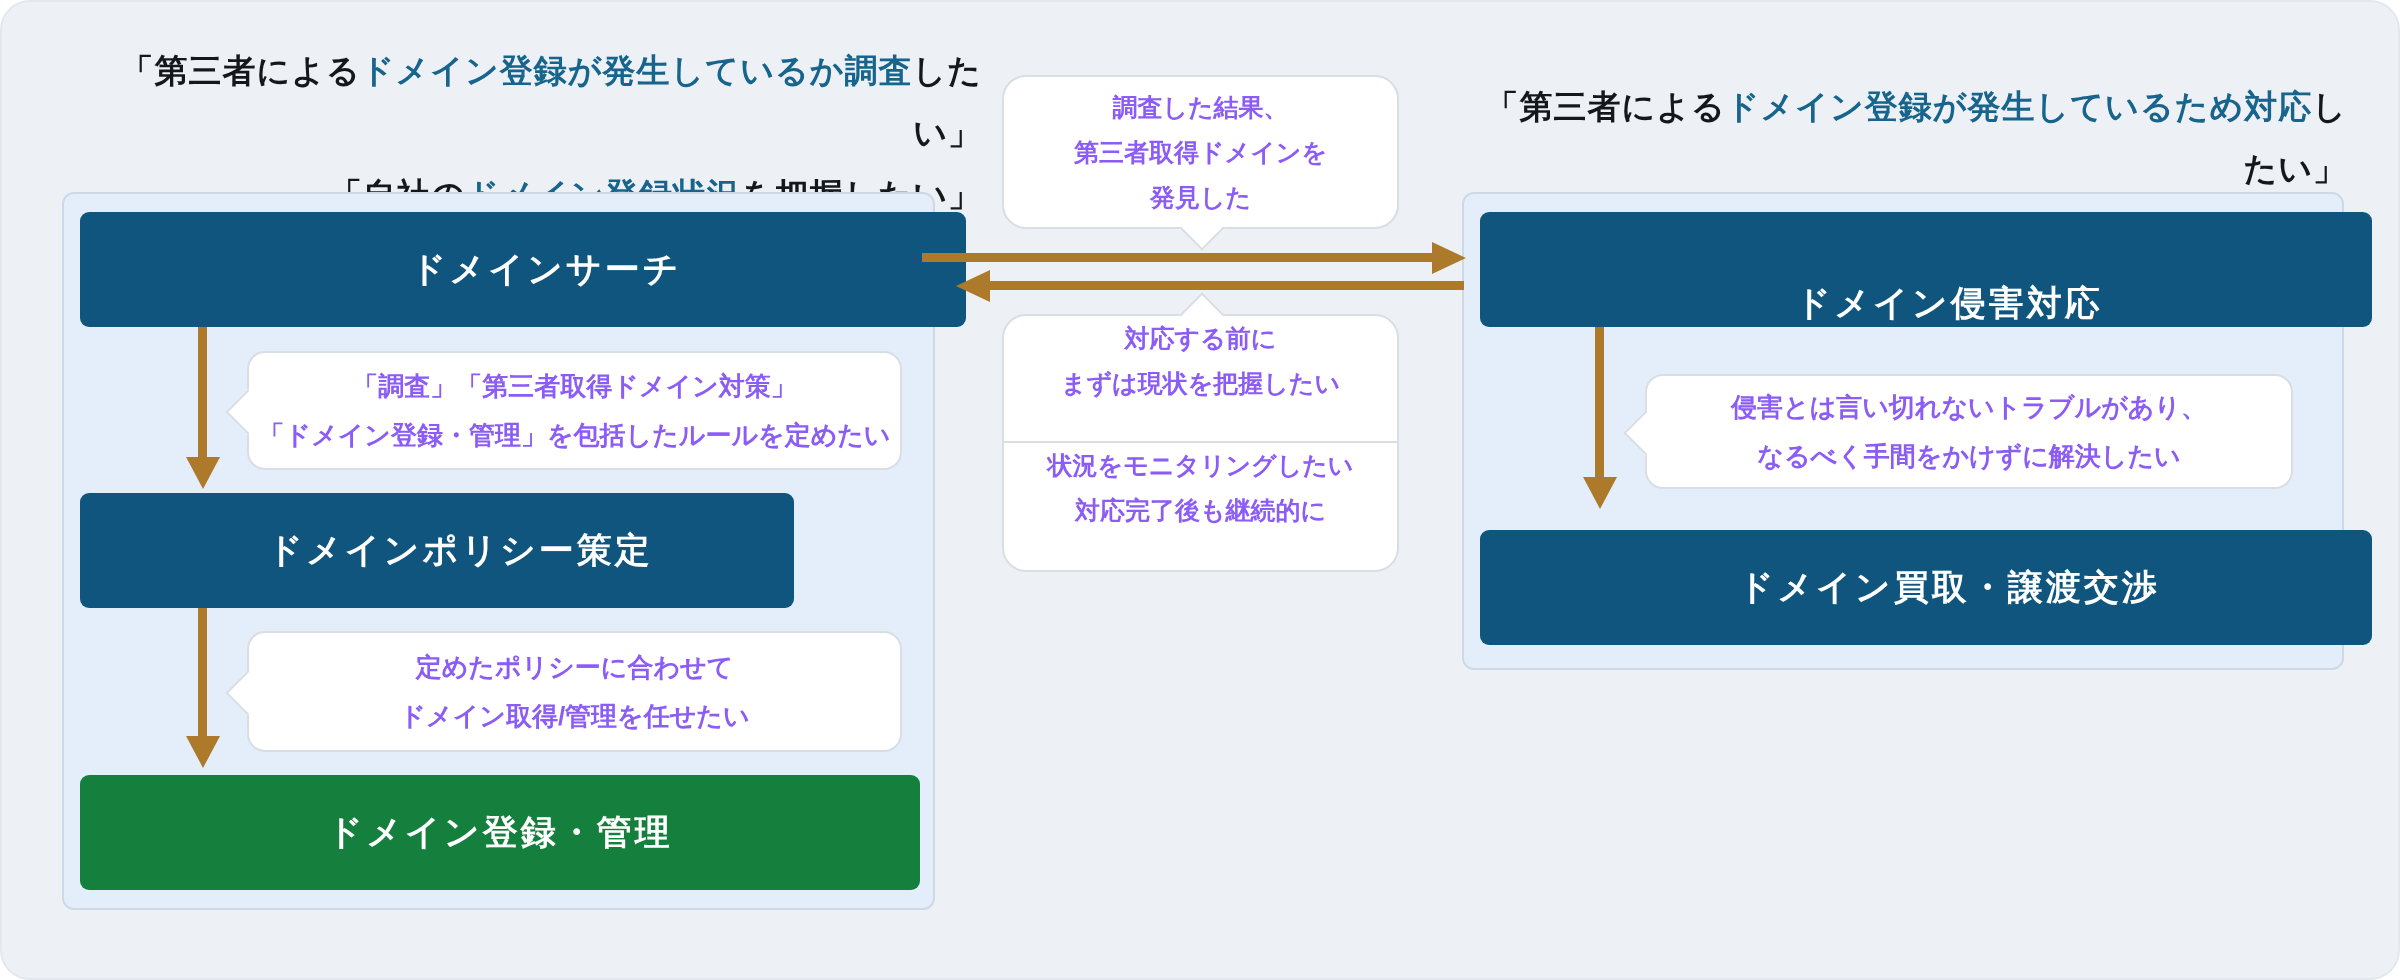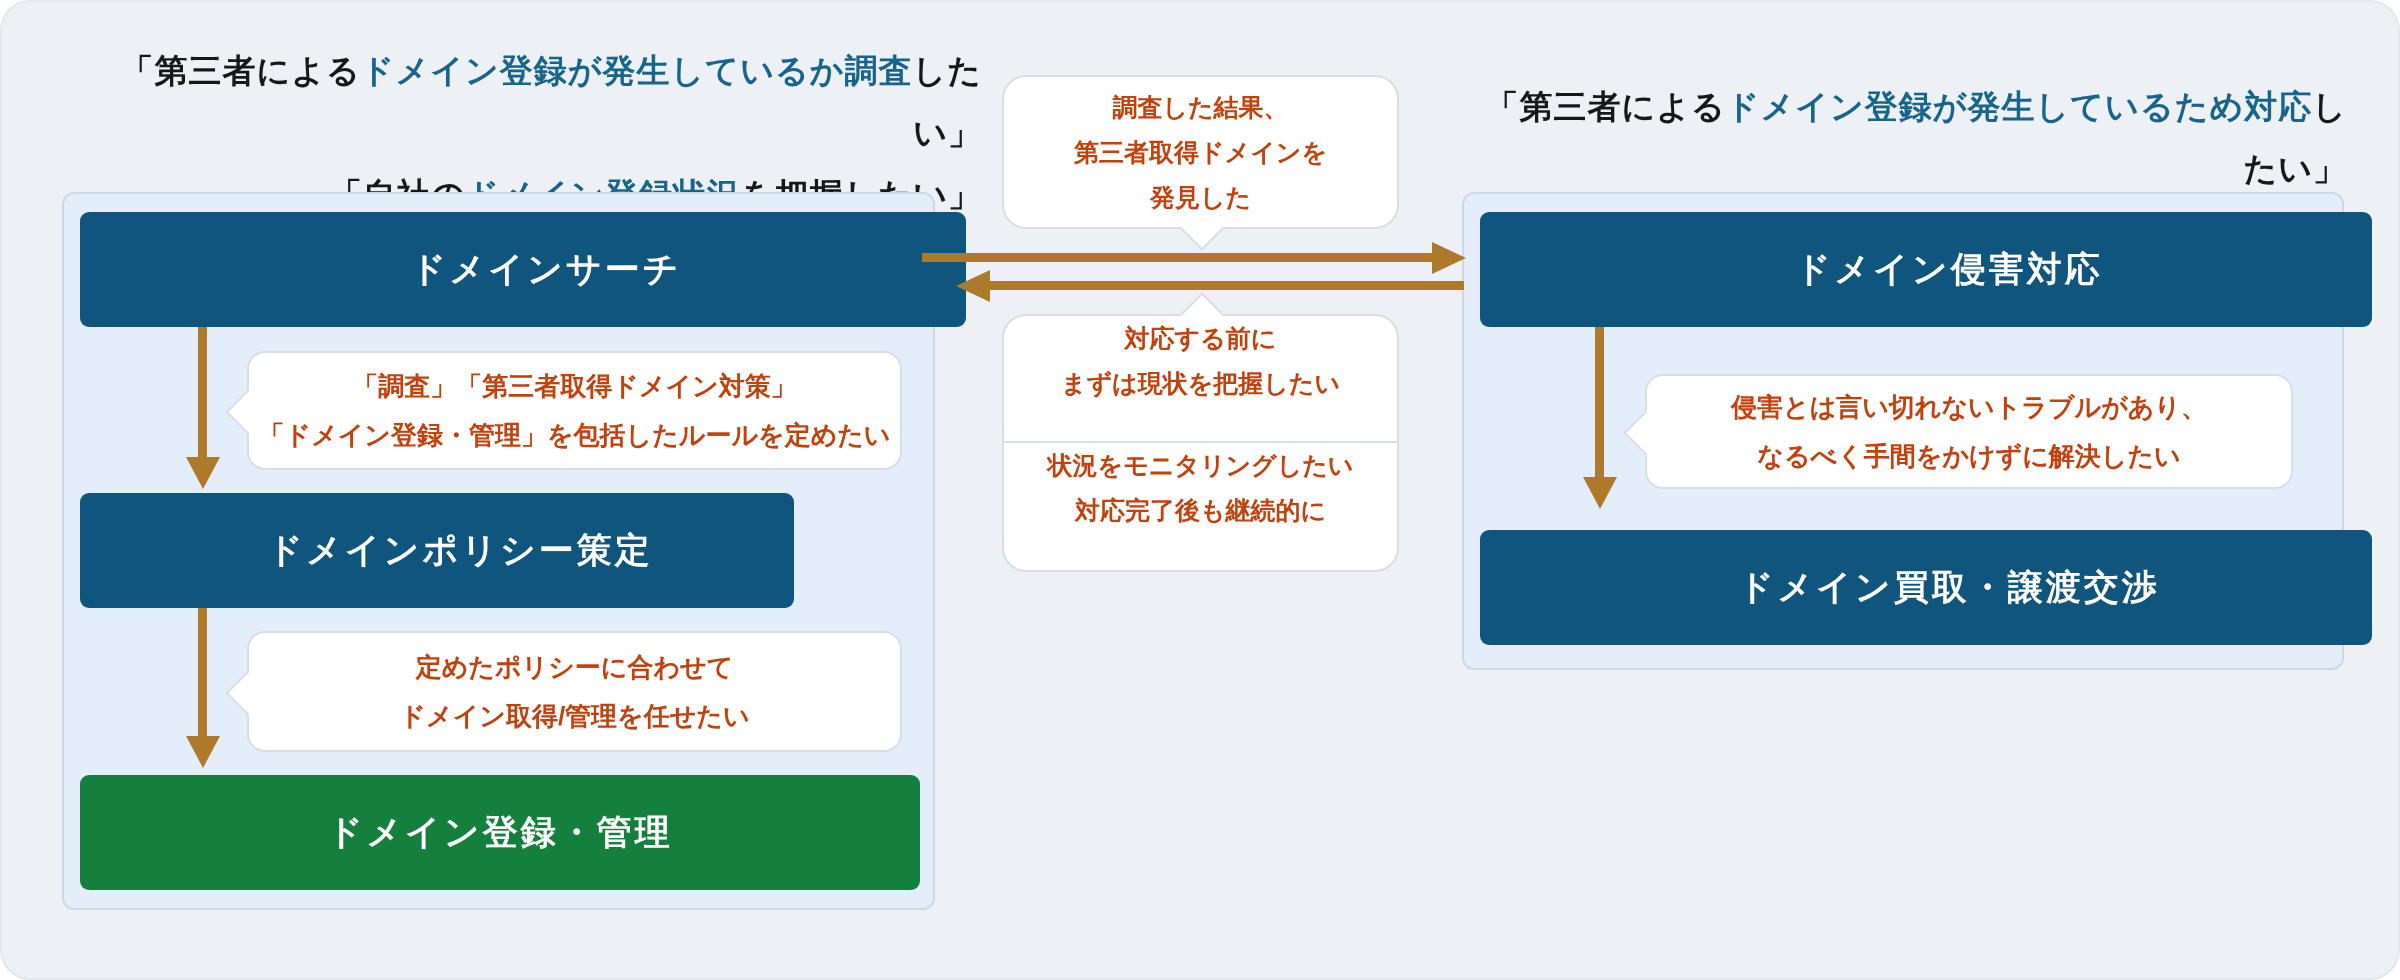--- a/index.html
+++ b/index.html
@@ -17,21 +17,21 @@
 
   
   .fbox{position:absolute;border-radius:9px;display:flex;align-items:center;justify-content:center;
         color:#ffffff;font-weight:bold;font-size:35px;letter-spacing:3px;cursor:pointer;}
   .fbox.blue{background:#0f557d;padding-left:46px;}
   .fbox.red{background:#15803d;}
 
   
   .bubble{position:absolute;background:#ffffff;border:2px solid #d9dee4;border-radius:18px;
           box-sizing:border-box;display:flex;flex-direction:column;align-items:center;justify-content:center;}
-  .bubble .txt{position:relative;z-index:2;text-align:center;color:#c2410c;font-size:26px;
+  .bubble .txt{position:relative;z-index:2;text-align:center;color:#8b5cf6;font-size:26px;
                font-weight:bold;line-height:49px;width:100%;}
   .bubble.center .txt{font-size:25px;line-height:45px;font-weight:bold;}
   .tail{position:absolute;width:30px;height:30px;background:#ffffff;transform:rotate(45deg);z-index:1;}
   .tail-left{left:-17px;top:50%;margin-top:-15px;border-left:2px solid #d9dee4;border-bottom:2px solid #d9dee4;}
   .tail-down{bottom:-17px;left:50%;margin-left:-15px;border-right:2px solid #d9dee4;border-bottom:2px solid #d9dee4;}
   .tail-up{top:-17px;left:50%;margin-left:-15px;border-left:2px solid #d9dee4;border-top:2px solid #d9dee4;}
 
   
   .bubble .half{position:relative;z-index:2;width:100%;height:50%;display:flex;flex-direction:column;
                 align-items:center;justify-content:flex-start;box-sizing:border-box;}
@@ -66,21 +66,21 @@
   <div class="fbox blue" style="left:78px;top:210px;width:840px;height:115px;">
       <span>ドメインサーチ</span>
     </div>
   <div class="fbox blue" style="left:78px;top:491px;width:668px;height:115px;">
       <span>ドメインポリシー策定</span>
     </div>
   <div class="fbox red" style="left:78px;top:773px;width:840px;height:115px;">
       <span>ドメイン登録・管理</span>
     </div>
 
-  <div class="fbox blue" style="left:1478px;top:210px;width:846px;height:115px;">
+  <div class="fbox blue" style="left:1478px;top:210px;width:846px;height:115px;align-items:flex-end;">
       <span>ドメイン侵害対応</span>
     </div>
   <div class="fbox blue" style="left:1478px;top:528px;width:846px;height:115px;">
       <span>ドメイン買取・譲渡交渉</span>
     </div>
 
   <div class="vline" style="left:196px;top:325px;height:132px;"></div>
   <div class="head head-down" style="left:184px;top:455px;"></div>
   <div class="vline" style="left:196px;top:606px;height:130px;"></div>
   <div class="head head-down" style="left:184px;top:734px;"></div>

